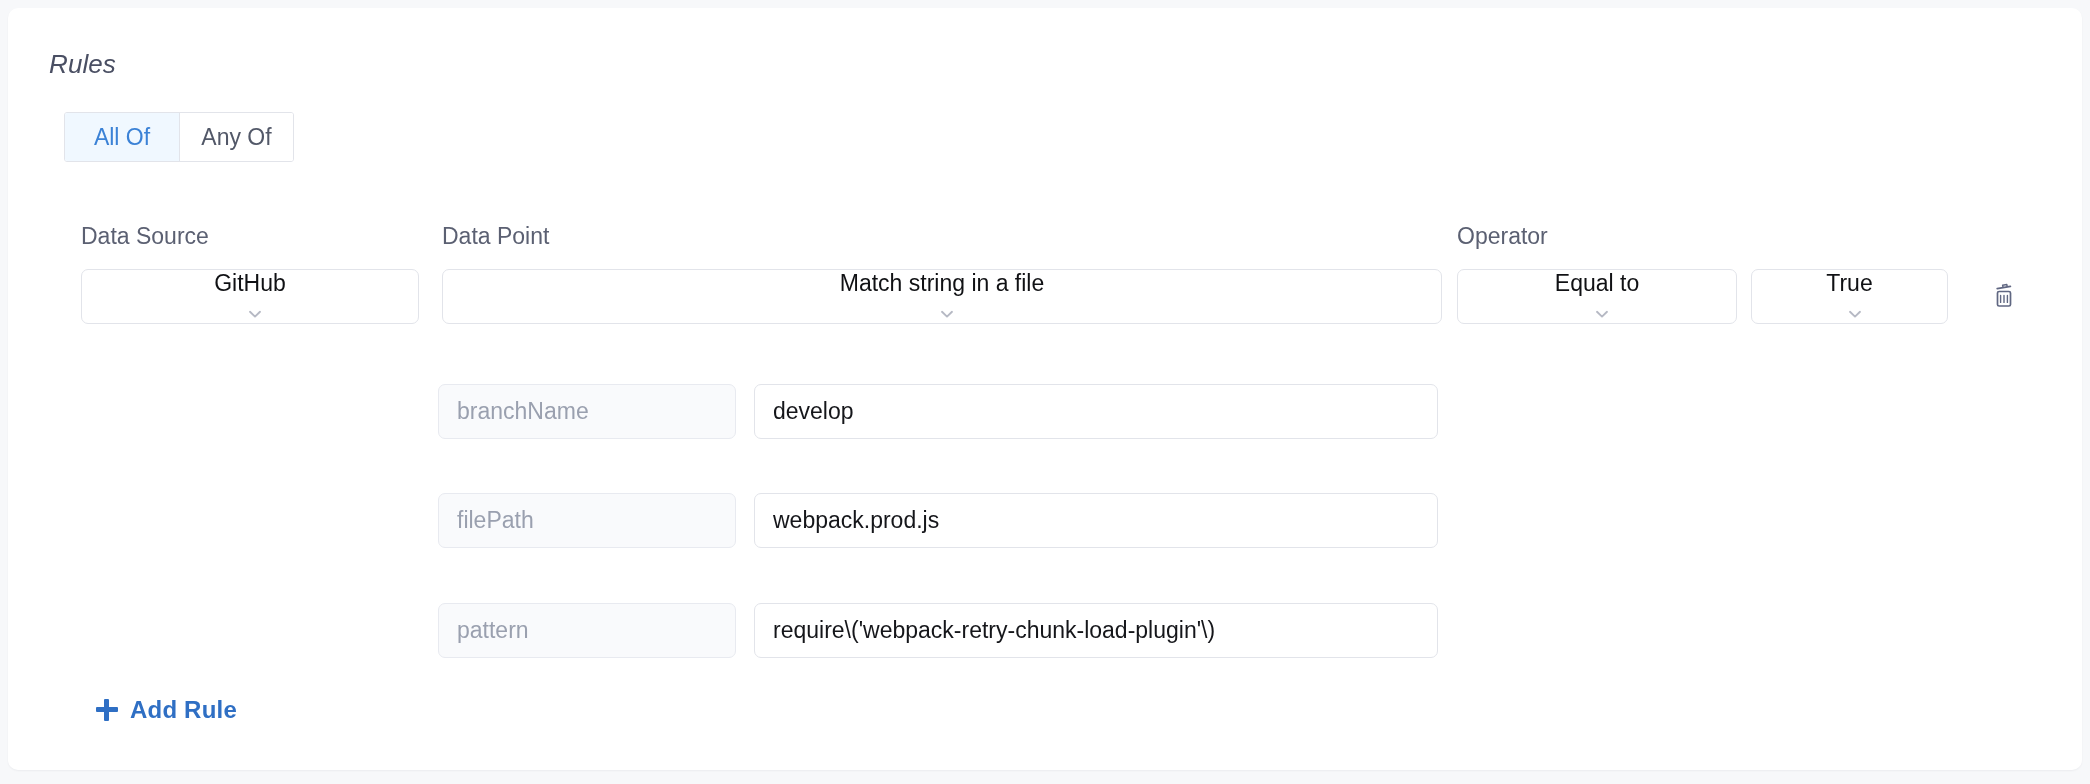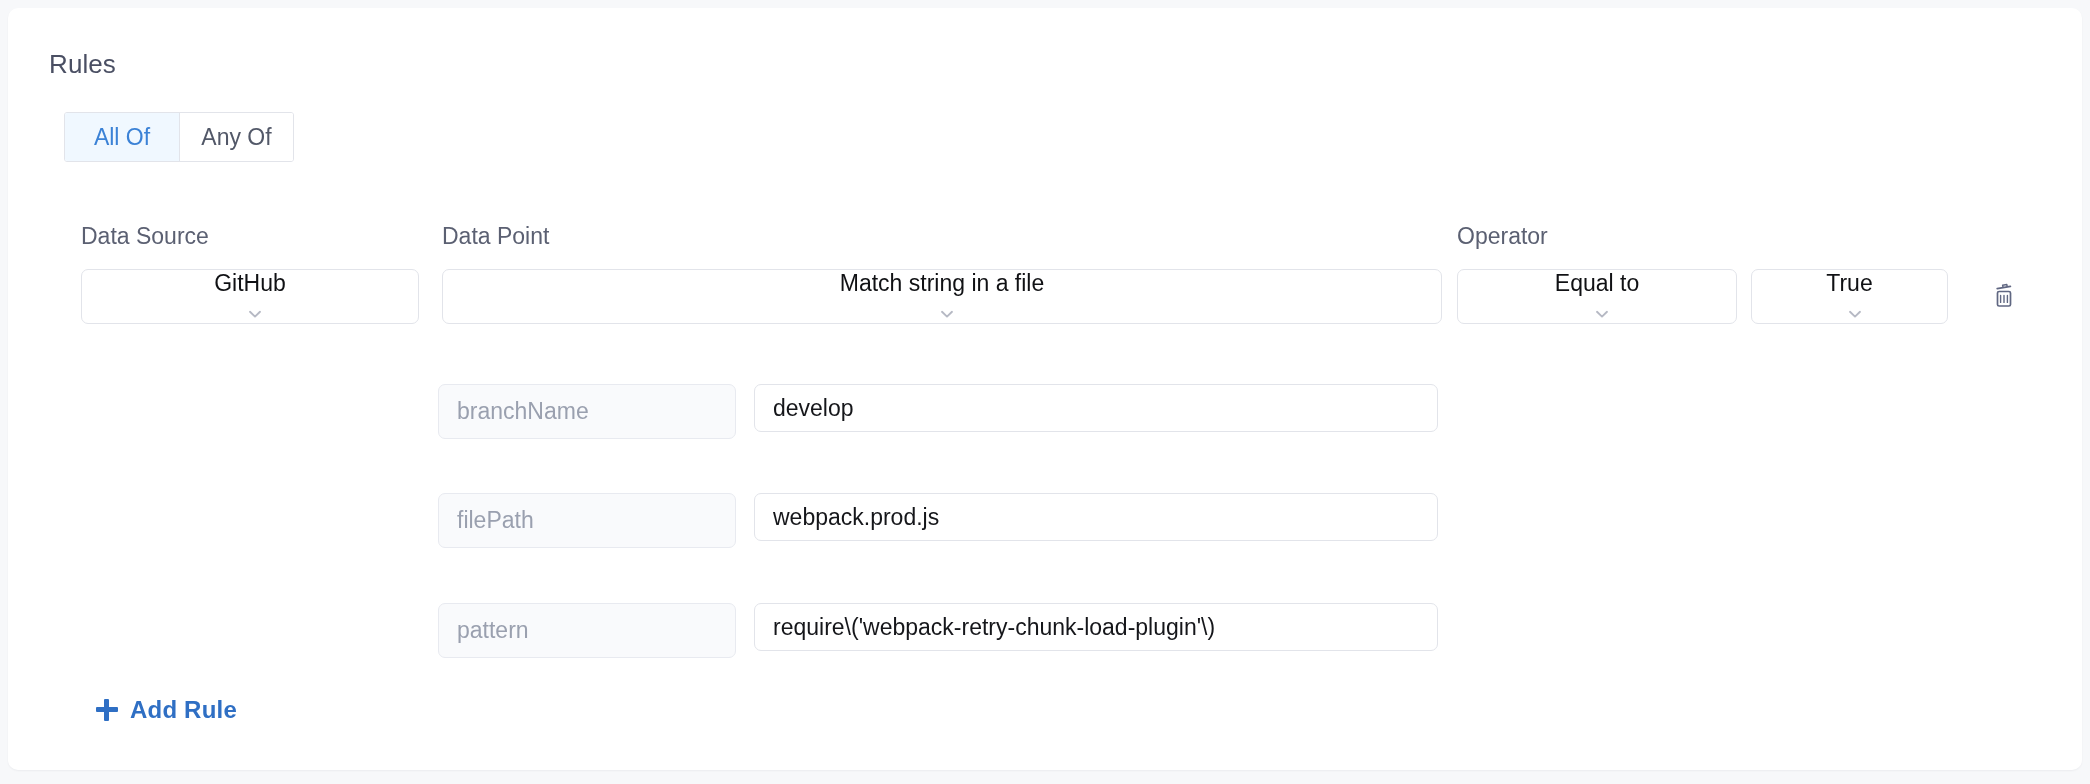--- a/index.html
+++ b/index.html
@@ -30,20 +30,21 @@
 
   
   .rules-title {
     position: absolute;
     left: 41px;
     top: 41px;
     font-size: 26px;
     color: #4a4f63;
     letter-spacing: 0.1px;
     line-height: 30px;
+    font-style: italic;
   }
 
   
   .segmented {
     position: absolute;
     left: 56px;
     top: 104px;
     display: flex;
     border: 1px solid #e2e4ea;
     border-radius: 3px;
@@ -156,21 +157,21 @@
     padding: 0 18px;
     font-size: 23px;
     color: #9aa0af;
     white-space: nowrap;
   }
   .param-val {
     position: absolute;
     box-sizing: border-box;
     left: 746px;
     width: 684px;
-    height: 48px;
+    height: 55px;
     background: #ffffff;
     border: 1px solid #e2e4ea;
     border-radius: 7px;
     display: flex;
     align-items: center;
     padding: 4px 18px;
     font-size: 23px;
     color: #15161a;
     white-space: nowrap;
     overflow: hidden;

